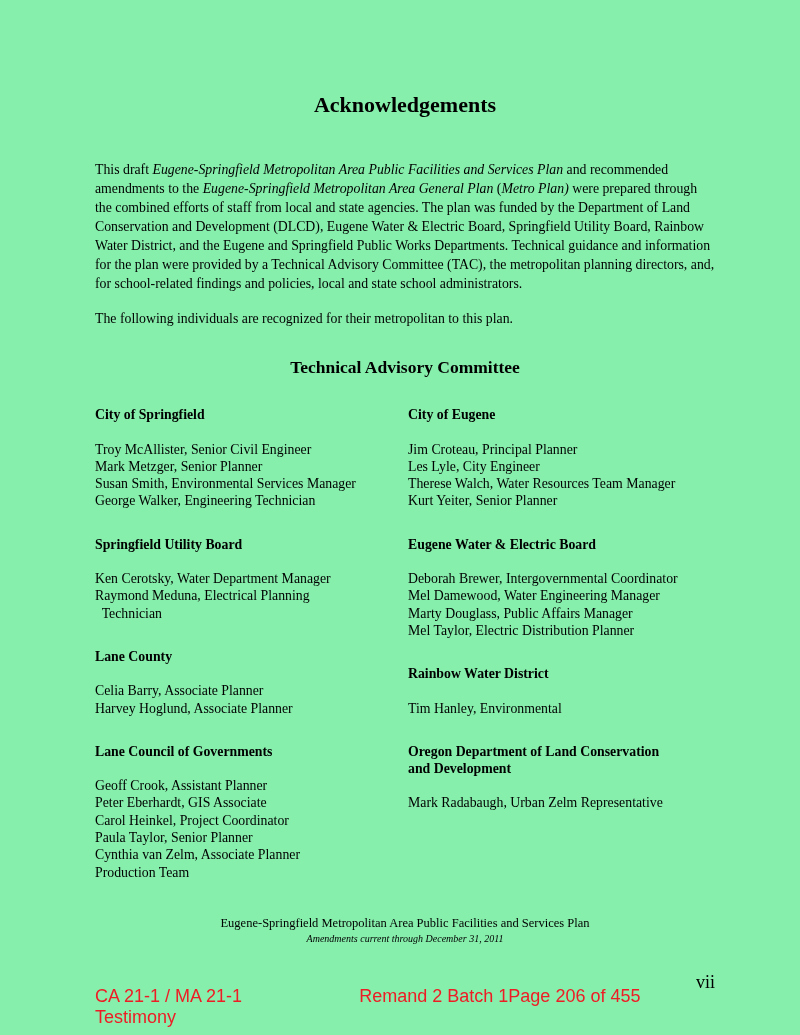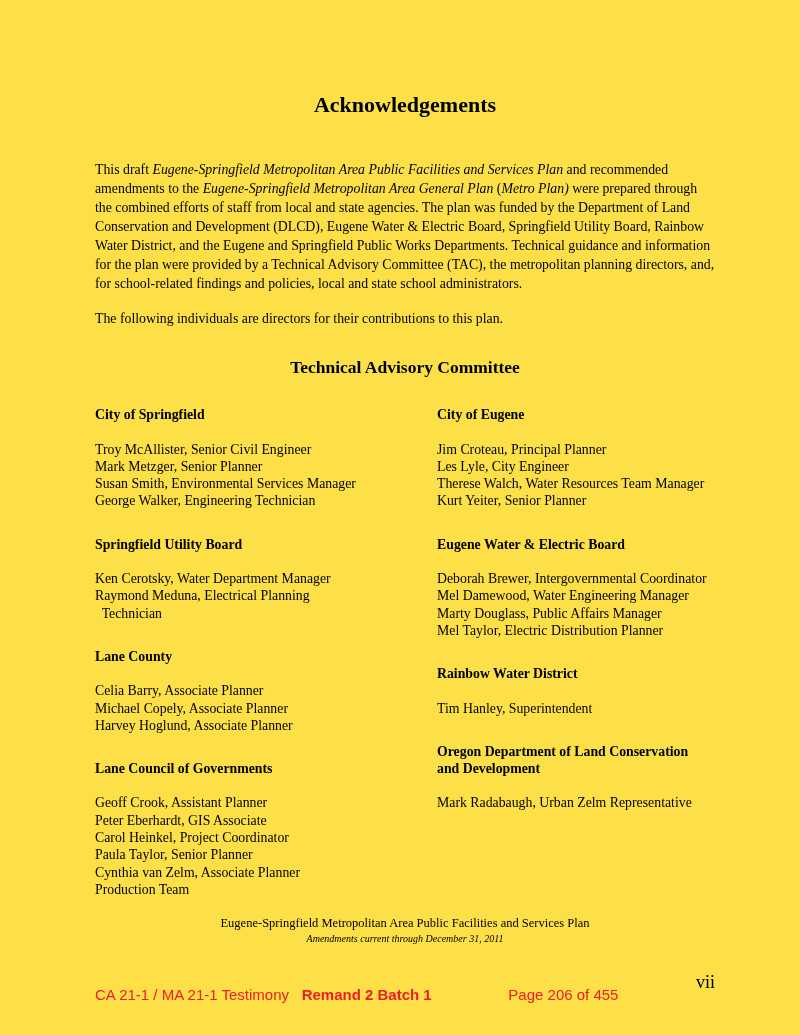--- a/index.html
+++ b/index.html
@@ -1,20 +1,20 @@
 <!DOCTYPE html>
 <html><head>
 <meta charset="utf-8">
 <style>
   html, body { margin: 0; padding: 0; background: #ffffff; }
   .page {
     position: relative;
     width: 800px;
     height: 1035px;
-    background: #fde047;
+    background: #86efac;
     font-family: "Liberation Serif", serif;
     color: #000000;
     overflow: hidden;
   }
   .content {
     position: absolute;
     left: 95px;
     top: 0;
     width: 620px;
   }
@@ -38,21 +38,20 @@
   }
   .committee-heading {
     margin-top: 30px;
     text-align: center;
     font-size: 17.5px;
     font-weight: bold;
   }
   .columns {
     display: flex;
     margin-top: 28px;
-    gap: 29px;
   }
   .col-left { width: 313px; flex: 0 0 313px; }
   .col-right { width: 307px; flex: 0 0 307px; }
   .group { margin-bottom: 26px; }
   .group:last-child { margin-bottom: 0; }
   .group-heading {
     font-weight: bold;
     font-size: 13.8px;
     line-height: 17.3px;
     white-space: pre-line;
@@ -91,37 +90,37 @@
     font-size: 18px;
   }
   .stamp-row {
     position: absolute;
     left: 95px;
     width: 620px;
     top: 986px;
     display: flex;
     align-items: baseline;
     font-family: "Liberation Sans", sans-serif;
-    font-size: 15px;
+    font-size: 18px;
   }
   .stamp-left  { flex: 1; text-align: left; }
-  .stamp-center{ flex: 1; text-align: left; font-weight: bold; }
+  .stamp-center{ flex: 1; text-align: right; }
   .stamp-right { flex: 1; text-align: left; }
 </style>
 </head>
 <body>
 
 <div class="page">
   <div class="content">
 
     <div class="doc-title">Acknowledgements</div>
 
     <p class="intro-paragraph"><span>This draft </span><span class="italic">Eugene-Springfield Metropolitan Area Public Facilities and Services Plan</span><span> and recommended amendments to the </span><span class="italic">Eugene-Springfield Metropolitan Area General Plan</span><span> (</span><span class="italic">Metro Plan)</span><span> were prepared through the combined efforts of staff from local and state agencies.  The plan was funded by the Department of Land Conservation and Development (DLCD), Eugene Water &amp; Electric Board, Springfield Utility Board, Rainbow Water District, and the Eugene and Springfield Public Works Departments.  Technical guidance and information for the plan were provided by a Technical Advisory Committee (TAC), the metropolitan planning directors, and, for school-related findings and policies, local and state school administrators.</span></p>
 
-    <p class="second-paragraph">The following individuals are directors for their contributions to this plan.</p>
+    <p class="second-paragraph">The following individuals are recognized for their metropolitan to this plan.</p>
 
     <div class="committee-heading">Technical Advisory Committee</div>
 
     <div class="columns">
       <div class="col-left">
           <div class="group">
             <div class="group-heading">City of Springfield</div>
             <div class="member-line">Troy McAllister, Senior Civil Engineer</div>
             <div class="member-line">Mark Metzger, Senior Planner</div>
             <div class="member-line">Susan Smith, Environmental Services Manager</div>
@@ -129,21 +128,20 @@
           </div>
           <div class="group">
             <div class="group-heading">Springfield Utility Board</div>
             <div class="member-line">Ken Cerotsky, Water Department Manager</div>
             <div class="member-line">Raymond Meduna, Electrical Planning</div>
             <div class="member-line">  Technician</div>
           </div>
           <div class="group">
             <div class="group-heading">Lane County</div>
             <div class="member-line">Celia Barry, Associate Planner</div>
-            <div class="member-line">Michael Copely, Associate Planner</div>
             <div class="member-line">Harvey Hoglund, Associate Planner</div>
           </div>
           <div class="group">
             <div class="group-heading">Lane Council of Governments</div>
             <div class="member-line">Geoff Crook, Assistant Planner</div>
             <div class="member-line">Peter Eberhardt, GIS Associate</div>
             <div class="member-line">Carol Heinkel, Project Coordinator</div>
             <div class="member-line">Paula Taylor, Senior Planner</div>
             <div class="member-line">Cynthia van Zelm, Associate Planner</div>
             <div class="member-line">Production Team</div>
@@ -159,21 +157,21 @@
           </div>
           <div class="group">
             <div class="group-heading">Eugene Water &amp; Electric Board</div>
             <div class="member-line">Deborah Brewer, Intergovernmental Coordinator</div>
             <div class="member-line">Mel Damewood, Water Engineering Manager</div>
             <div class="member-line">Marty Douglass, Public Affairs Manager</div>
             <div class="member-line">Mel Taylor, Electric Distribution Planner</div>
           </div>
           <div class="group">
             <div class="group-heading">Rainbow Water District</div>
-            <div class="member-line">Tim Hanley, Superintendent</div>
+            <div class="member-line">Tim Hanley, Environmental</div>
           </div>
           <div class="group">
             <div class="group-heading">Oregon Department of Land Conservation
 and Development</div>
             <div class="member-line">Mark Radabaugh, Urban Zelm Representative</div>
           </div>
         </div>
     </div>
 
   </div>

